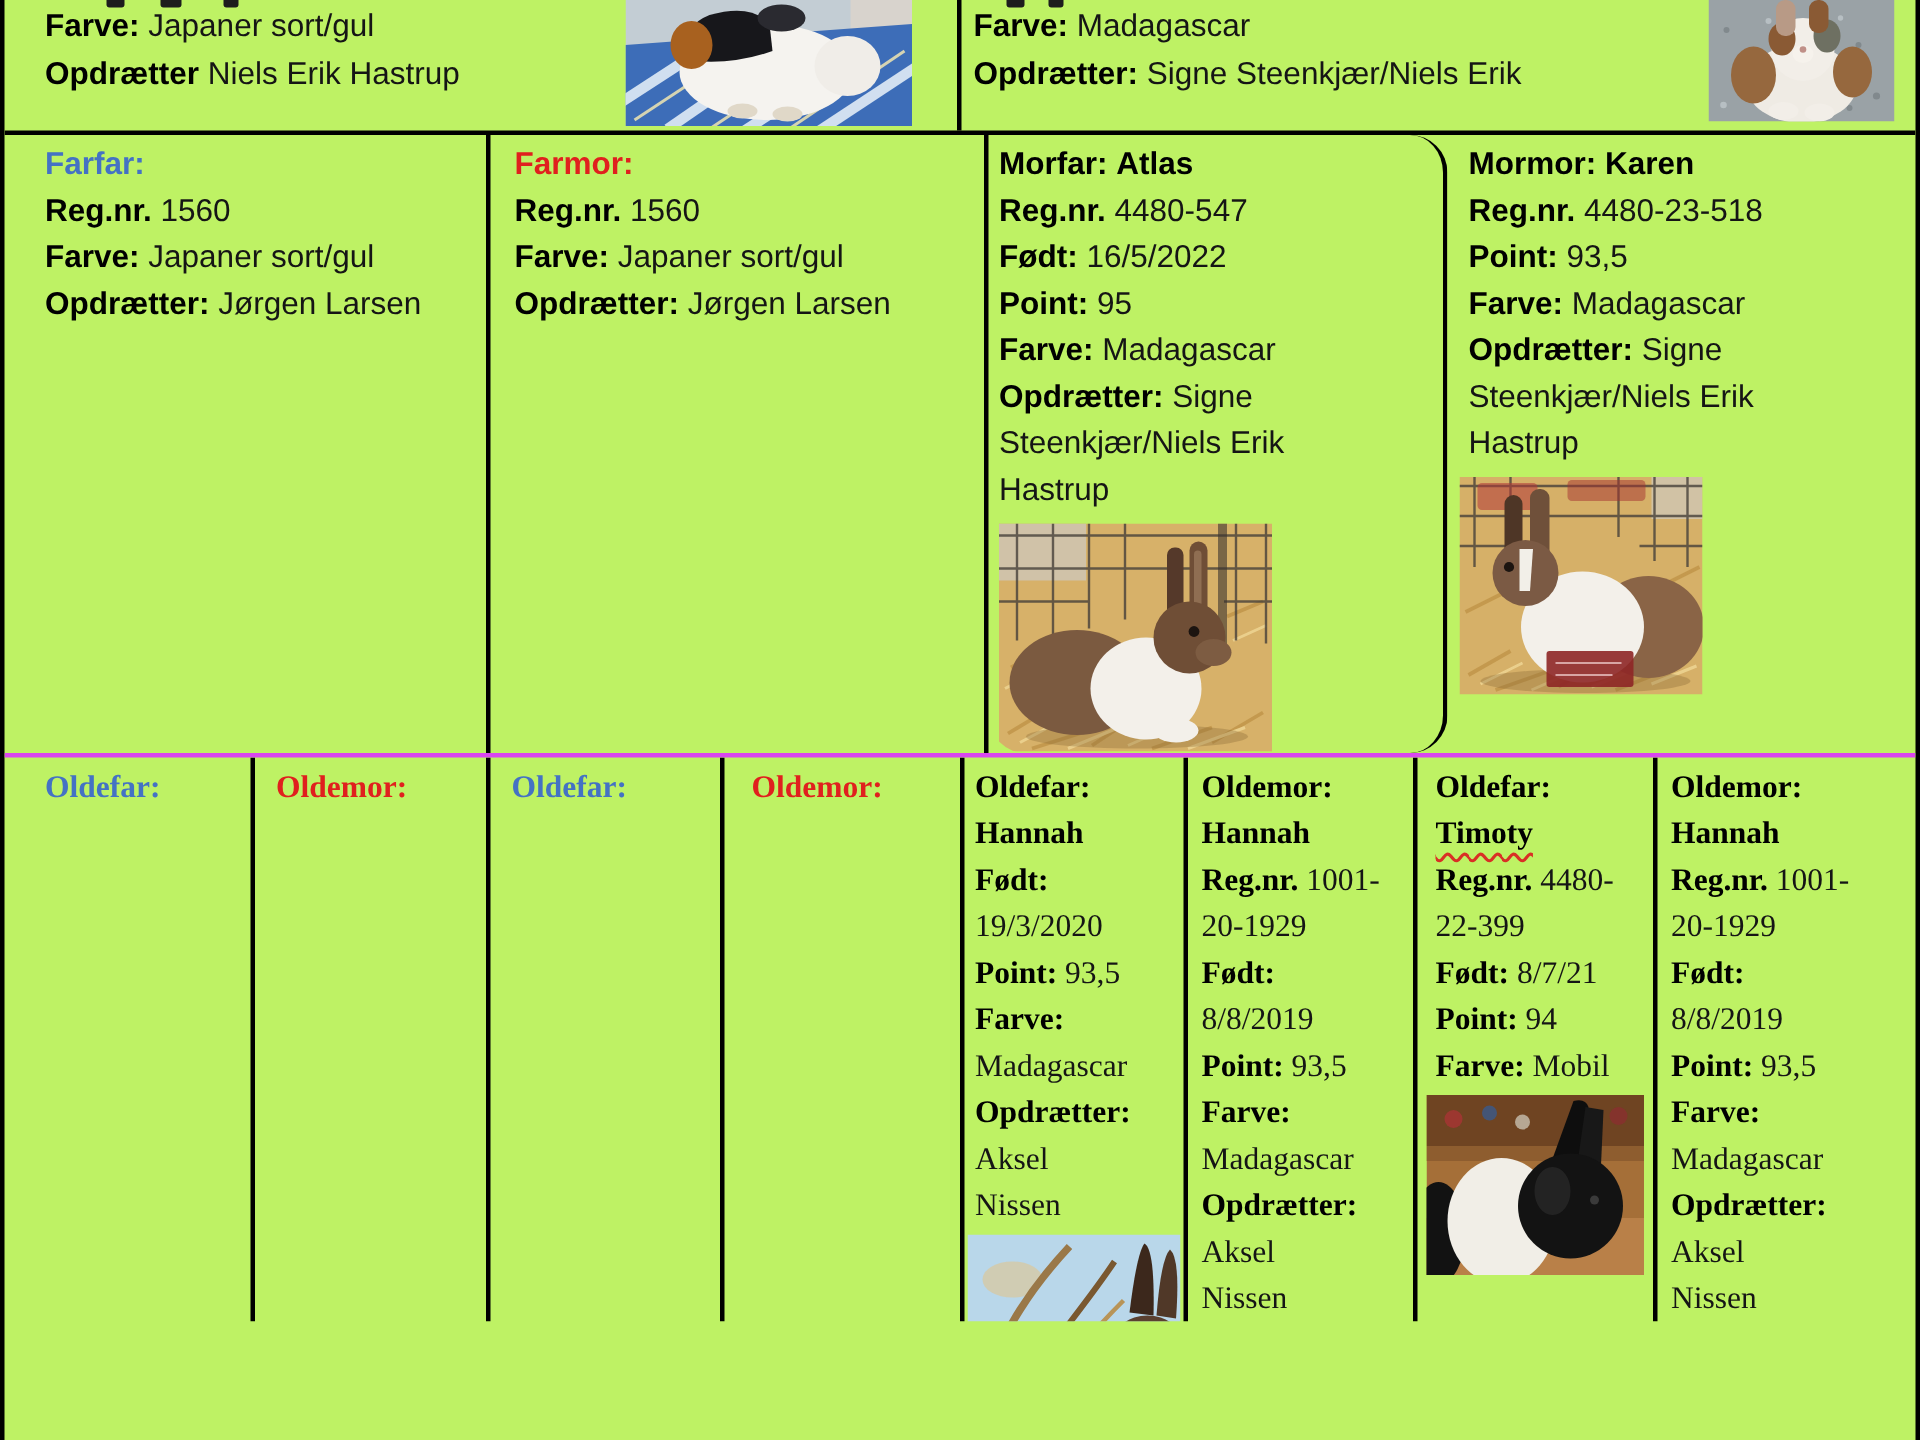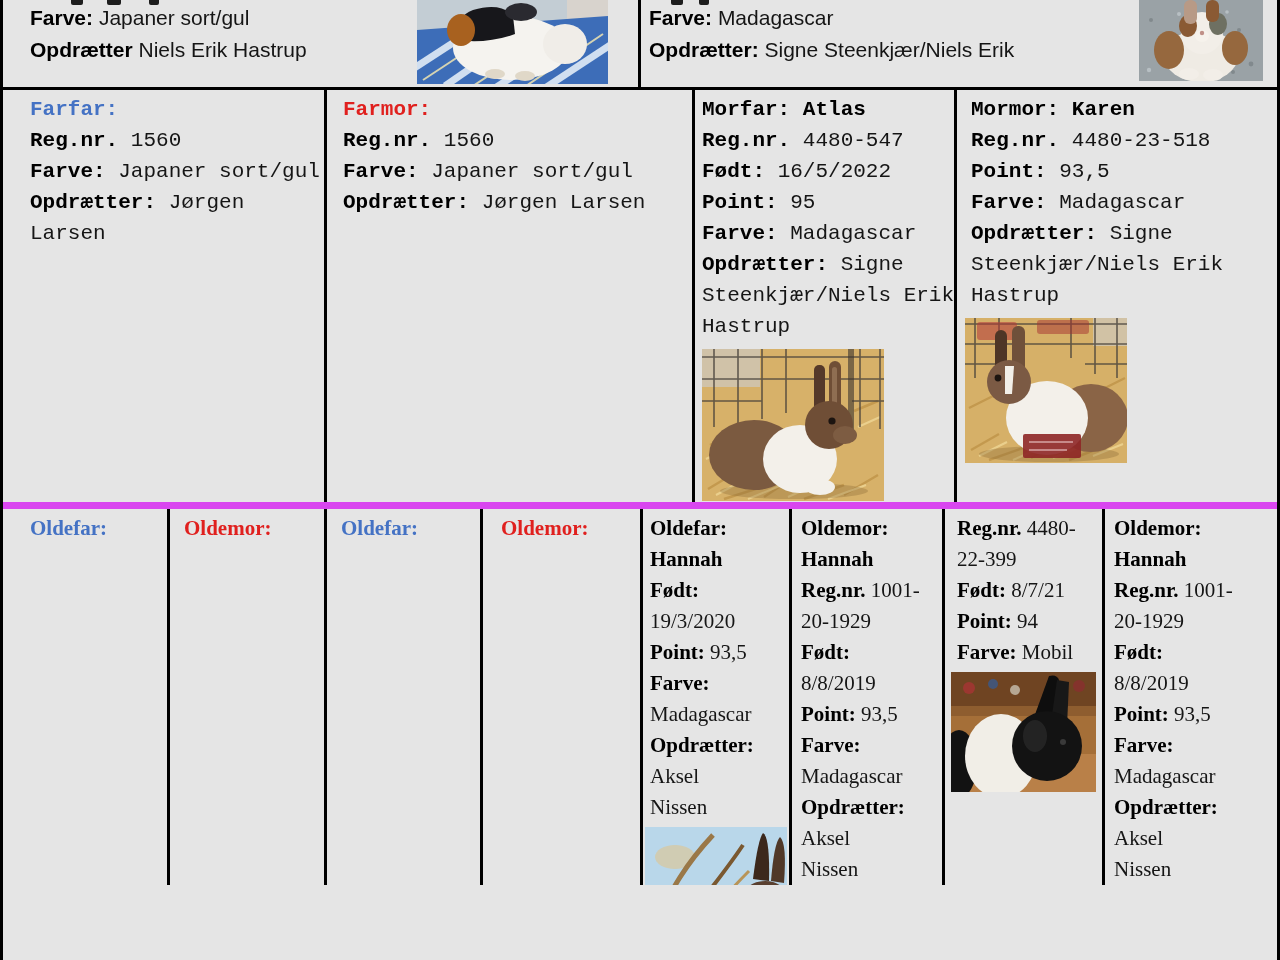--- a/index.html
+++ b/index.html
@@ -1,39 +1,39 @@
 <!DOCTYPE html>
 <html><head>
 <meta charset="utf-8">
 <style>
   html,body{margin:0;padding:0;background:#ffffff;}
   body{font-family:"Liberation Sans", sans-serif; color:#151515;}
-  .doc{position:relative; width:1274px; height:960px; overflow:hidden; background:#e5e5e5;
+  .doc{position:relative; width:1274px; height:960px; overflow:hidden; background:#bef264;
        border-left:3px solid #000; border-right:3px solid #000;}
   .row{display:flex; align-items:stretch;}
   .row1{height:87px; border-bottom:3px solid #000;}
-  .row2{height:412px; border-bottom:7px solid #d946ef;font-family:Liberation Mono, monospace;}
+  .row2{height:412px; border-bottom:3px solid #d946ef;}
   .row3{height:376px; overflow:hidden;font-family:Liberation Serif, serif;}
   .cell{box-sizing:border-box; border-right:3px solid #000; position:relative; overflow:hidden;}
   .cell.last{border-right:none;}
   p{margin:0; line-height:31px; font-size:21px;}
   .row1 p{line-height:32px;}
   b{color:#000;}
   .blue{color:#4472C4;}
   .red{color:#E0201E;}
   .ttl{font-weight:bold;}
   .squiggle{text-decoration-line:underline; text-decoration-style:wavy; text-decoration-color:#D93025;
             text-decoration-thickness:2px; text-underline-offset:6px;}
   
   .c11{width:638px; padding:2px 0 0 27px;}
   .c12{width:636px; padding:2px 0 0 8px;}
   
   .c21{width:324px; padding:4px 0 0 27px;}
-  .c22{width:368px; padding:4px 15px 0 16px;}
-  .c23{width:262px; padding:4px 0 0 7px;}
+  .c22{width:332px; padding:4px 15px 0 16px;}
+  .c23{width:306px; padding:4px 0 0 7px;border-radius:25px;}
   .c24{width:276px; padding:4px 0 0 14px;}
   .c23 .txt,.c24 .txt{width:258px;}
   
   .c31{width:167px; padding:4px 0 0 27px;}
   .c32{width:157px; padding:4px 0 0 14px;}
   .c33{width:156px; padding:4px 0 0 14px;}
   .c34{width:160px; padding:4px 0 0 18px;}
   .c35{width:149px; padding:4px 0 0 7px;}
   .c36{width:153px; padding:4px 0 0 9px;}
   .c37{width:160px; padding:4px 0 0 12px;}
@@ -264,20 +264,21 @@
         <rect x="78" y="4" width="12" height="42" rx="6" fill="#7a6e62"></rect>
         <rect x="81" y="10" width="5" height="32" rx="2.5" fill="#978876"></rect>
         <ellipse cx="75" cy="60" rx="20" ry="17" fill="#837668"></ellipse>
         <circle cx="66" cy="56" r="2.8" fill="#26201a"></circle>
         <ellipse cx="76" cy="92" rx="25" ry="18" fill="#8d8072"></ellipse>
       </svg>
     </div>
 
     <div class="cell c37 narrow">
       <div class="txt">
+        <p class="ttl blue"><b>Oldefar:</b> <b class="squiggle">Timoty</b></p>
         <p><b>Reg.nr.</b> <span>4480-22-399</span></p>
         <p><b>Født:</b> <span>8/7/21</span></p>
         <p><b>Point:</b> <span>94</span></p>
         <p><b>Farve:</b> <span>Mobil</span></p>
       </div>
       <svg class="ph ph-37" width="145" height="120" viewBox="0 0 145 120" role="img">
         <rect width="145" height="120" fill="#a56f38"></rect>
         <rect width="145" height="34" fill="#6f4422"></rect>
         <rect y="34" width="145" height="10" fill="#8a5a2e" opacity="0.85"></rect>
         <rect y="82" width="145" height="38" fill="#b98048"></rect>

